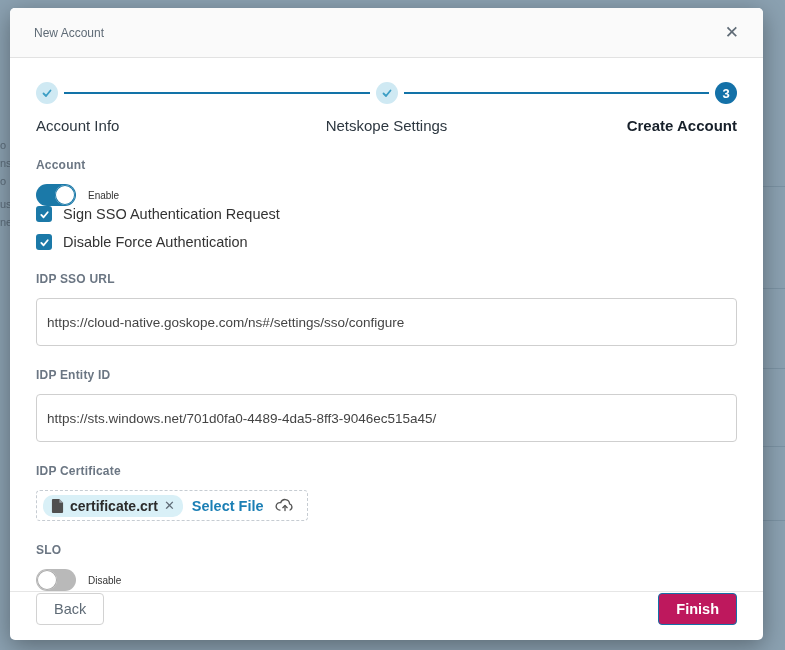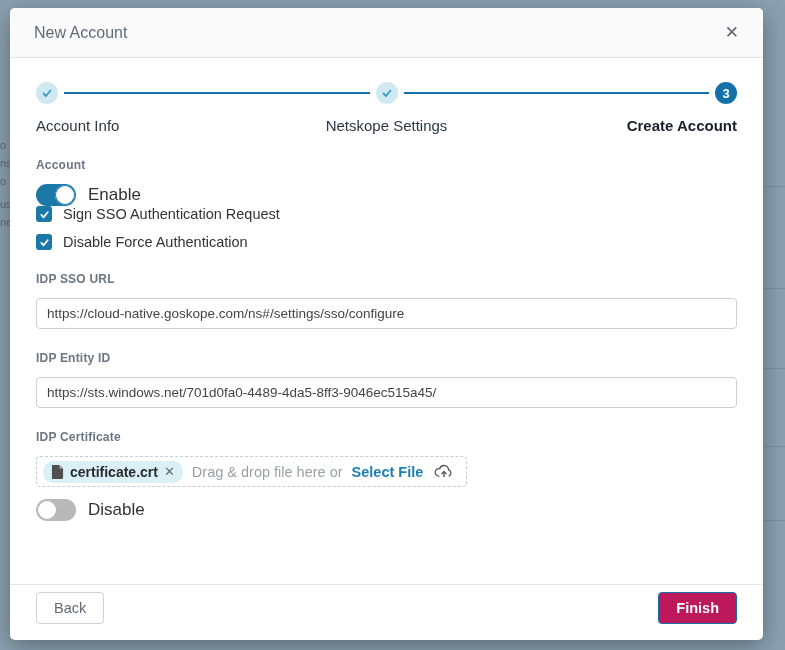--- a/index.html
+++ b/index.html
@@ -28,21 +28,21 @@
     background: #ffffff; border-radius: 5px;
     box-shadow: 0 6px 24px rgba(0,0,0,.35);
     display: flex; flex-direction: column; overflow: hidden;
   }
   .modal-header {
     height: 50px; flex: 0 0 50px; background: #fafafa;
     border-bottom: 1px solid #e2e2e2;
     display: flex; align-items: center; justify-content: space-between;
     padding: 0 24px;
   }
-  .modal-title { font-size: 16px; color: #5f6b76; }
+  .modal-title { font-size: 12px; color: #5f6b76; }
   .close-x { font-size: 17px; color: #5f6b76; cursor: pointer; line-height: 1; }
 
   .modal-body { flex: 1; padding: 24px 26px 0; display: flex; flex-direction: column; }
 
   
   .stepper { display: flex; align-items: center; }
   .step-circle {
     width: 22px; height: 22px; border-radius: 50%; flex: 0 0 22px;
     display: flex; align-items: center; justify-content: center; cursor: pointer;
   }
@@ -66,32 +66,32 @@
     cursor: pointer; flex: 0 0 40px;
   }
   .toggle.on  { background: #1b79a8; }
   .toggle.off { background: #b9b9b9; }
   .toggle .knob {
     position: absolute; top: 1px; width: 20px; height: 20px; border-radius: 50%;
     background: #fff;
   }
   .toggle.on  .knob { right: 1px; box-shadow: inset 0 0 0 1px #1b79a8; }
   .toggle.off .knob { left: 1px;  box-shadow: inset 0 0 0 1px #aaa; }
-  .toggle-label { margin-left: 12px; font-size: 17px; color: #333; }
+  .toggle-label { margin-left: 12px; font-size: 10px; color: #333; }
 
   .check-row { display: flex; align-items: center; }
   .checkbox {
     width: 16px; height: 16px; border-radius: 3px; background: #1b79a8;
     display: flex; align-items: center; justify-content: center;
     cursor: pointer; flex: 0 0 16px;
   }
   .check-label { margin-left: 11px; font-size: 14.5px; color: #333; }
 
   .text-input {
-    width: 100%; height: 31px; border: 1px solid #cfcfcf; border-radius: 4px;
+    width: 100%; height: 48px; border: 1px solid #cfcfcf; border-radius: 4px;
     padding: 0 10px; font-size: 13.5px; color: #444;
     font-family: "Liberation Sans", sans-serif; background: #fff; outline: none;
   }
 
   .dropzone {
     margin-top: 12px; display: inline-flex; align-items: center; gap: 9px;
     border: 1px dashed #c6ccd2; border-radius: 4px; padding: 3px 12px 3px 6px;
     width: fit-content; height: 31px;
   }
   .file-chip {
@@ -100,21 +100,21 @@
   }
   .file-chip .fname { font-size: 14px; font-weight: bold; color: #2b2b2b; }
   .chip-x { font-size: 13px; color: #5f6b76; cursor: pointer; }
   .drop-text { font-size: 14.5px; color: #9aa0a6; }
   .select-file { font-size: 14.5px; font-weight: bold; color: #1b7fb5; cursor: pointer; }
   .upload-icon { display: inline-flex; margin-left: 2px; }
 
   
   .modal-footer {
     margin-top: auto; border-top: 1px solid #e6e6e6;
-    padding: 7px 26px 16px; display: flex; justify-content: space-between; align-items: center;
+    padding: 1px 26px 16px; display: flex; justify-content: space-between; align-items: center;
   }
   .btn {
     font-family: "Liberation Sans", sans-serif; font-size: 14.5px;
     border-radius: 4px; padding: 7px 17px; cursor: pointer;
   }
   .btn-back { background: #fff; border: 1px solid #d2d2d2; color: #5f6b76; }
   .btn-finish { background: #be185d; border: 1px solid #1471a8; color: #fff; font-weight: bold; }
 </style>
 </head>
 <body>
@@ -205,31 +205,31 @@
     <div class="group-label mt-22">IDP Certificate</div>
     <div class="dropzone">
       <span class="file-chip">
         <svg width="13" height="15" viewBox="0 0 14 16">
           <path d="M2 1h7l4 4v10a1 1 0 0 1-1 1H2a1 1 0 0 1-1-1V2a1 1 0 0 1 1-1z" fill="#4f4f4f"></path>
           <path d="M9 1v4h4z" fill="#9aa0a6"></path>
         </svg>
         <span class="fname">certificate.crt</span>
         <span class="chip-x">✕</span>
       </span>
-      <span class="drop-text">Drag &amp; drop file here or</span>
       <span class="select-file">Select File</span>
       <span class="upload-icon">
         <svg width="20" height="15" viewBox="0 0 24 18">
           <path d="M6 14.5a4.5 4.5 0 1 1 .8-8.9A5.5 5.5 0 0 1 17.5 7a4 4 0 0 1 .6 7.4" fill="none" stroke="#555" stroke-width="1.6" stroke-linecap="round"></path>
           <path d="M12 15V9.5" stroke="#555" stroke-width="1.6" stroke-linecap="round"></path>
           <path d="M9.4 11.6L12 9l2.6 2.6" fill="none" stroke="#555" stroke-width="1.6" stroke-linecap="round" stroke-linejoin="round"></path>
         </svg>
       </span>
     </div>
 
+    <div class="group-label mt-22">SLO</div>
     <div class="toggle-row mt-12">
       <div class="toggle off">
           <div class="knob"></div>
         </div>
       <span class="toggle-label">Disable</span>
     </div>
 
   </div>
 
   <div class="modal-footer">

